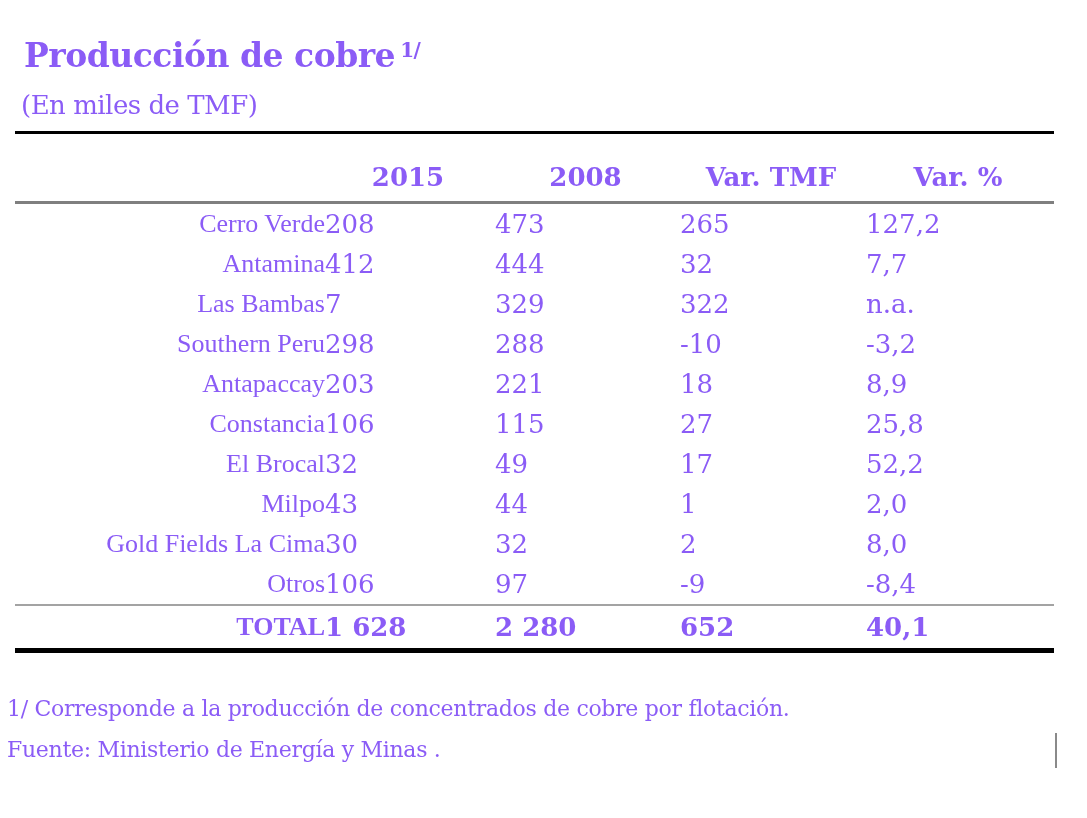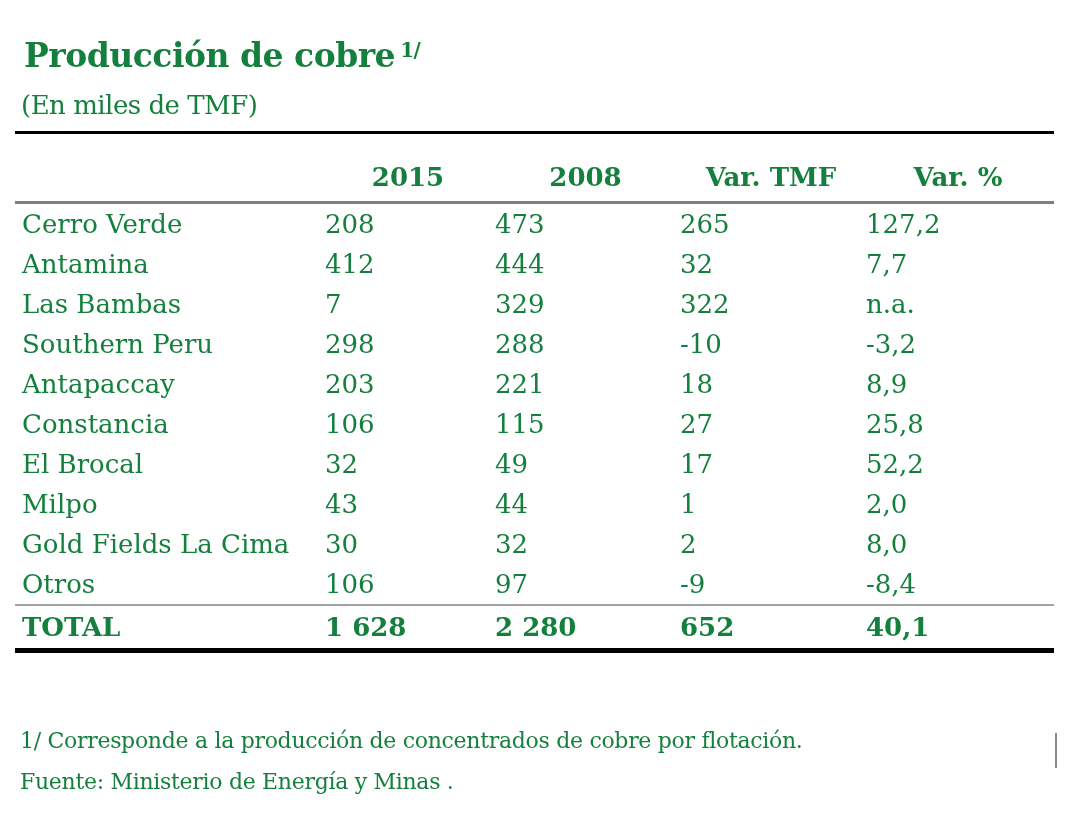--- a/index.html
+++ b/index.html
@@ -2,21 +2,21 @@
 <html><head>
 <meta charset="utf-8">
 <style>
   html, body { margin: 0; padding: 0; background: #ffffff; }
   .page {
     position: relative;
     width: 1087px;
     height: 818px;
     background: #ffffff;
     font-family: "DejaVu Serif", serif;
-    color: #15803d;
+    color: #8b5cf6;
     overflow: hidden;
   }
   .title {
     position: absolute;
     left: 24px;
     top: 36px;
     margin: 0;
     font-size: 33px;
     font-weight: bold;
     letter-spacing: -0.5px;
@@ -61,34 +61,33 @@
     padding: 0 4px 9px 0;
     border-bottom: 3px solid #7f7f7f;
   }
   table.data-table td {
     height: 40px;
     padding: 0;
     vertical-align: middle;
     white-space: nowrap;
   }
   table.data-table .num { padding-right: 4px; }
-  table.data-table .name { text-align: left; padding-left: 7px; padding-right: 0; }
+  table.data-table .name { text-align: right; padding-left: 7px; padding-right: 0; font-family: Liberation Serif, serif; }
   table.data-table tr.total-row td {
     border-top: 2px solid #a3a3a3;
     border-bottom: 5px solid #000000;
     font-weight: bold;
     height: 42px;
   }
   .footnote {
     position: absolute;
-    left: 20px;
+    left: 7px;
     font-size: 22px;
     letter-spacing: -0.3px;
     white-space: nowrap;
-    margin-top: 32px;
   }
   .fn-1 { top: 696px; }
   .fn-source { top: 737px; }
   .edge-artifact {
     position: absolute;
     left: 1055px;
     top: 733px;
     width: 2px;
     height: 35px;
     background: #8a8a8a;

